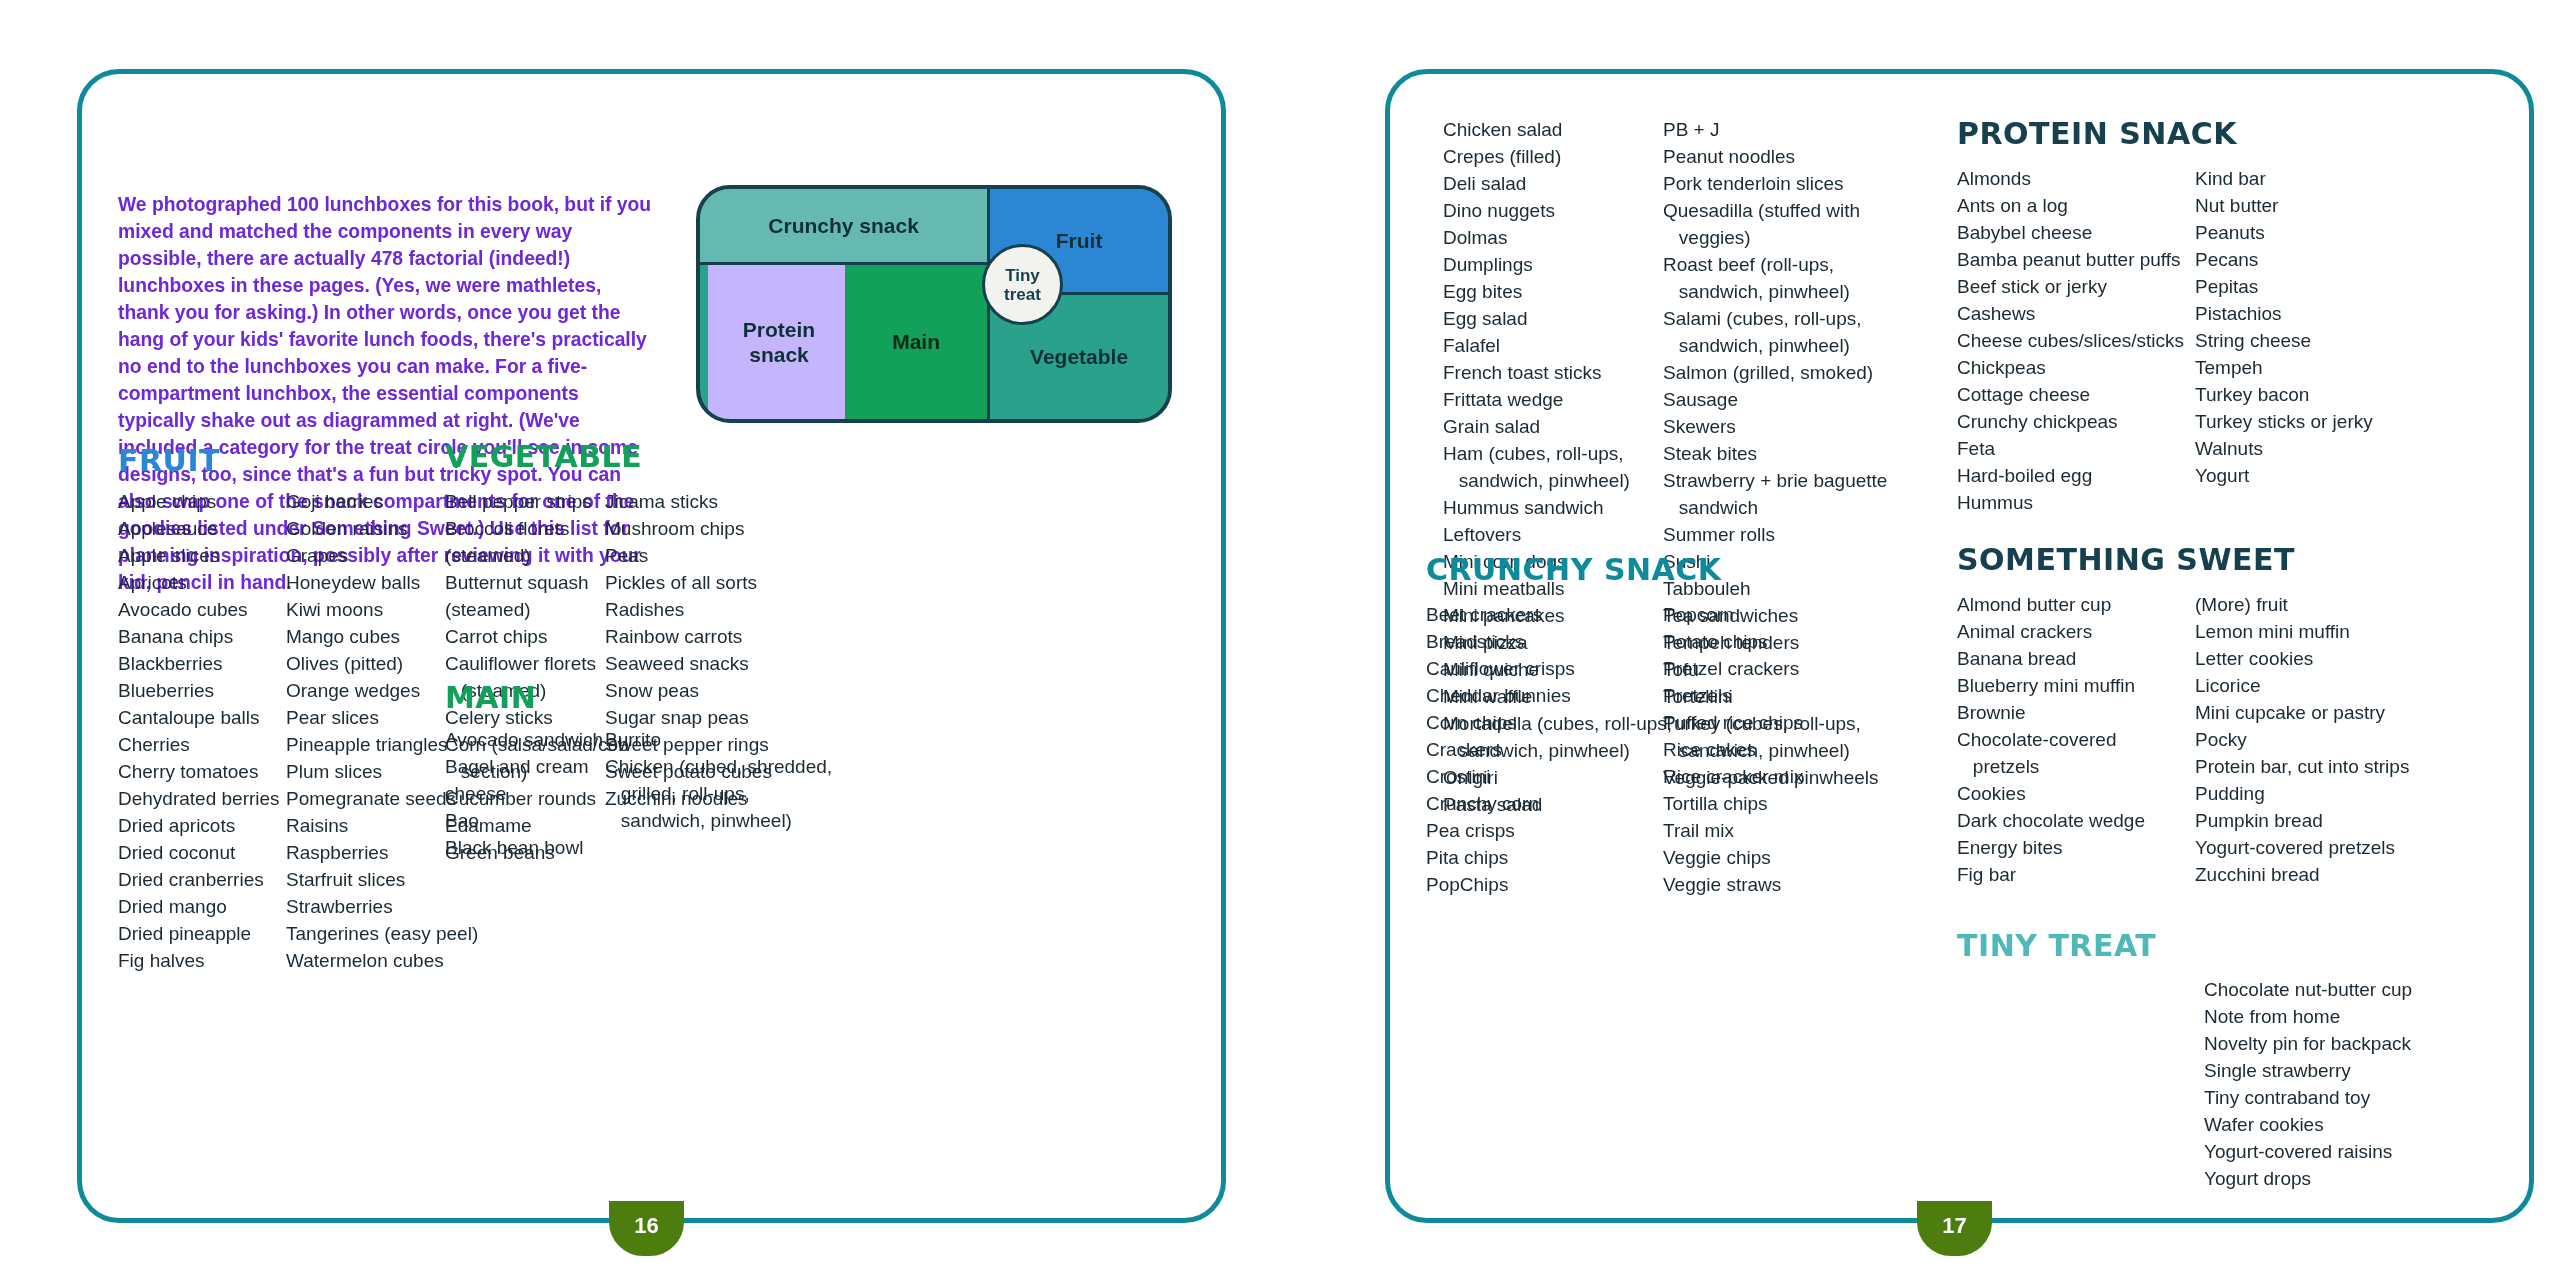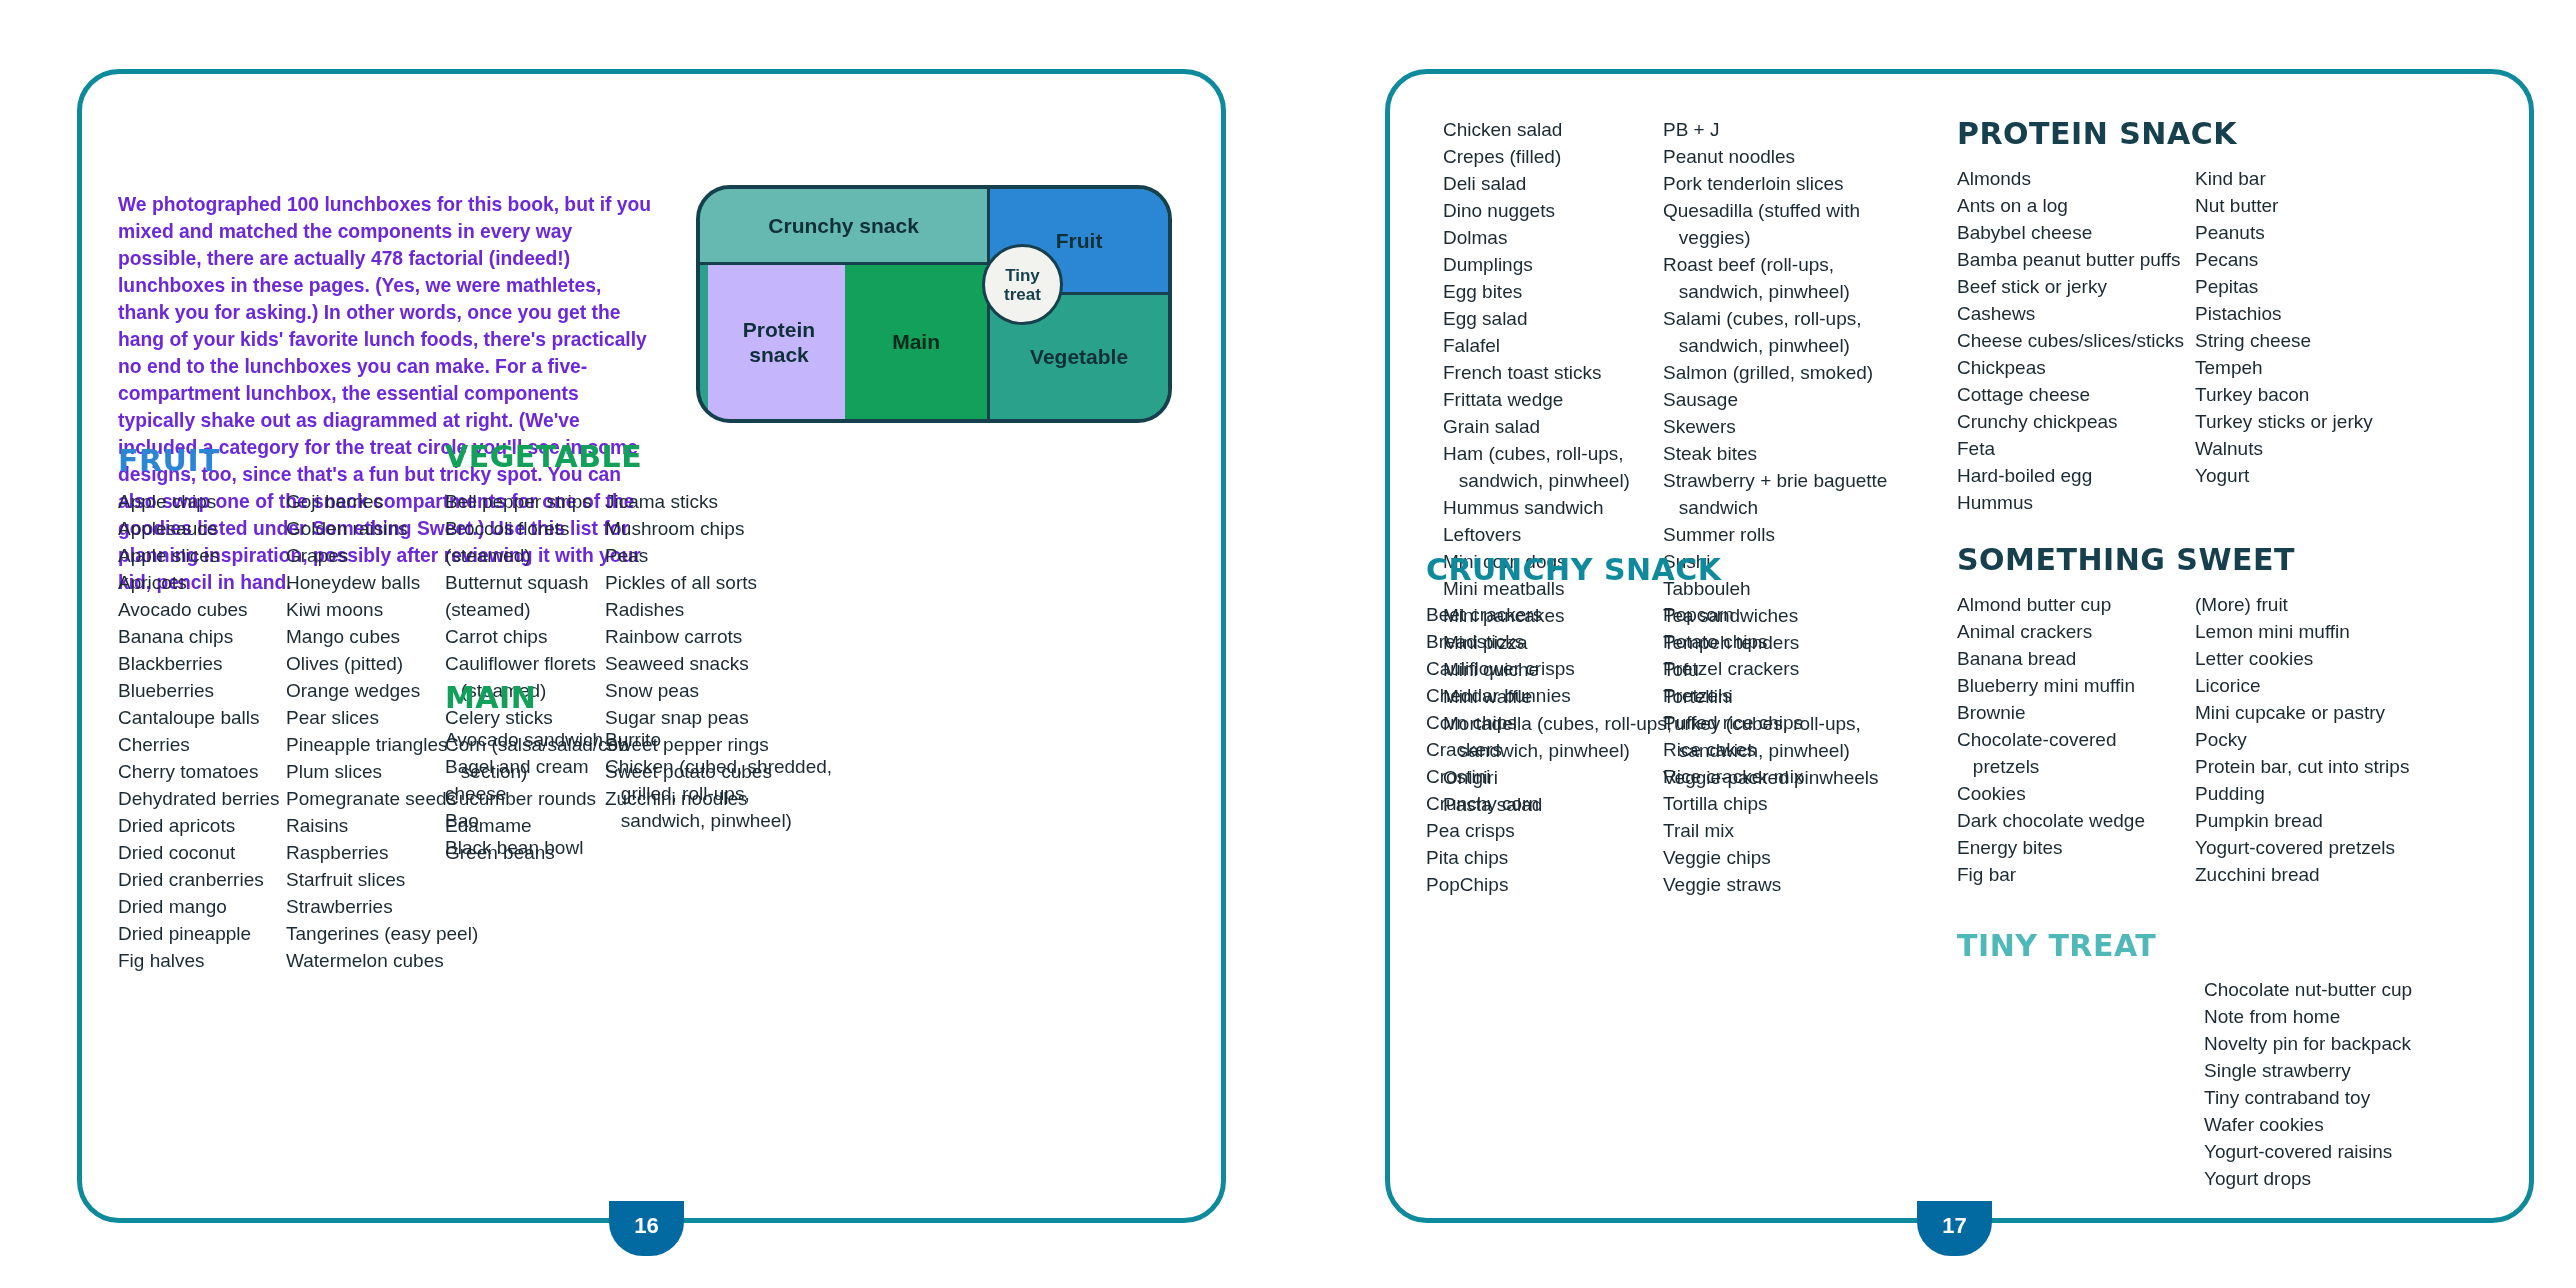--- a/index.html
+++ b/index.html
@@ -34,21 +34,21 @@
   }
   .page-right {
     left: 1385px;
     width: 1149px;
     height: 1154px;
   }
   .page-tab {
     position: absolute;
     width: 75px;
     height: 55px;
-    background: #0369a1;
+    background: #4d7c0f;
     border-radius: 0 0 34px 34px;
     color: #ffffff;
     font-size: 22px;
     font-weight: bold;
     display: flex;
     align-items: center;
     justify-content: center;
     padding-bottom: 6px;
     box-sizing: border-box;
   }

